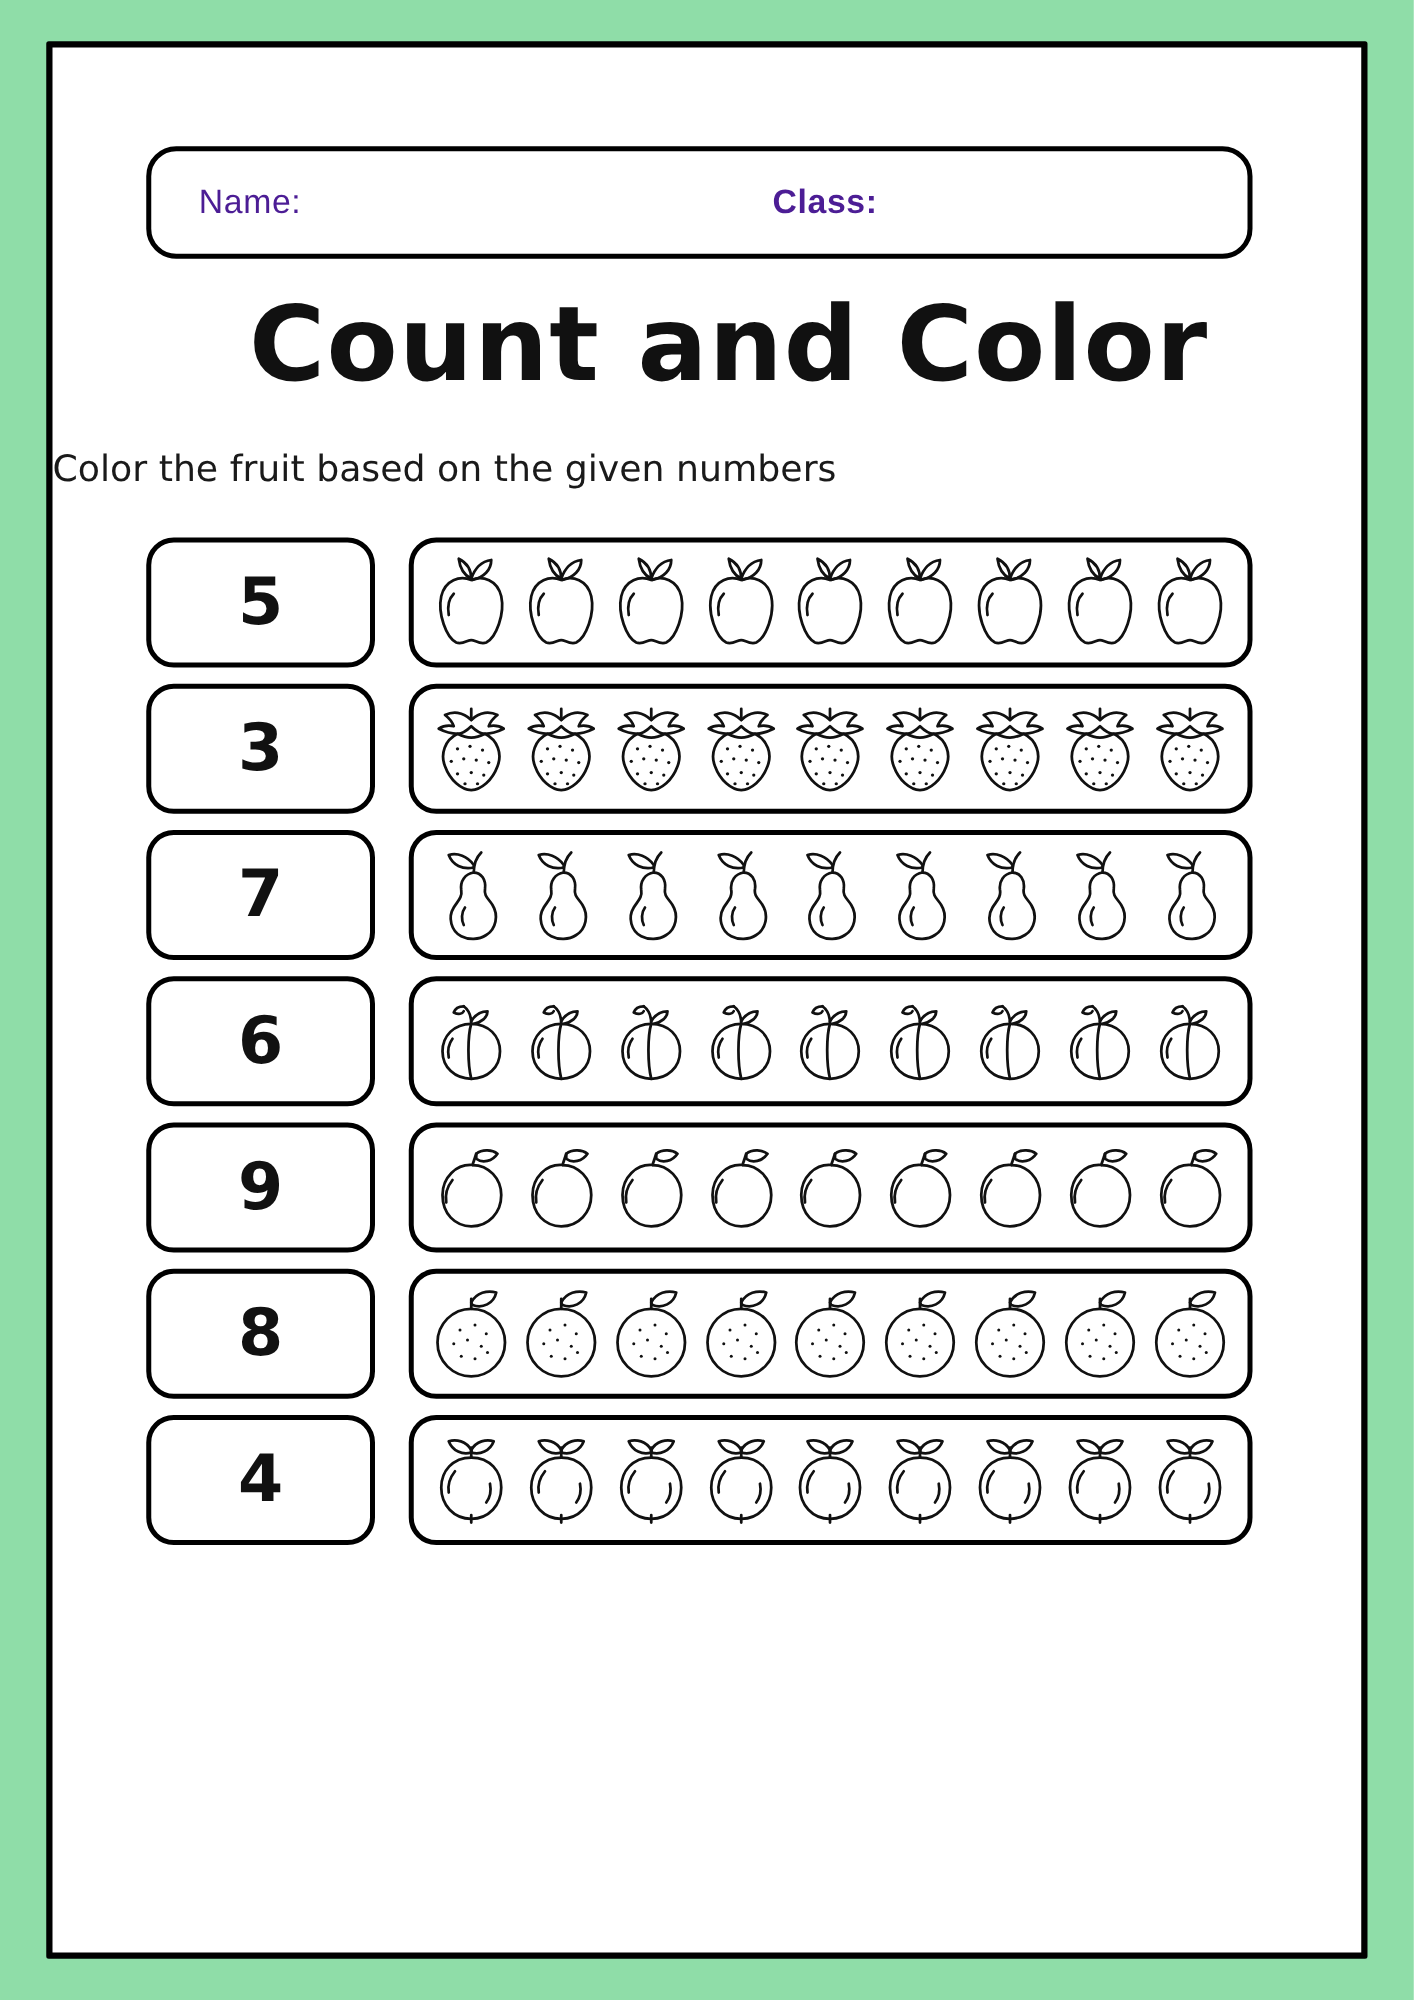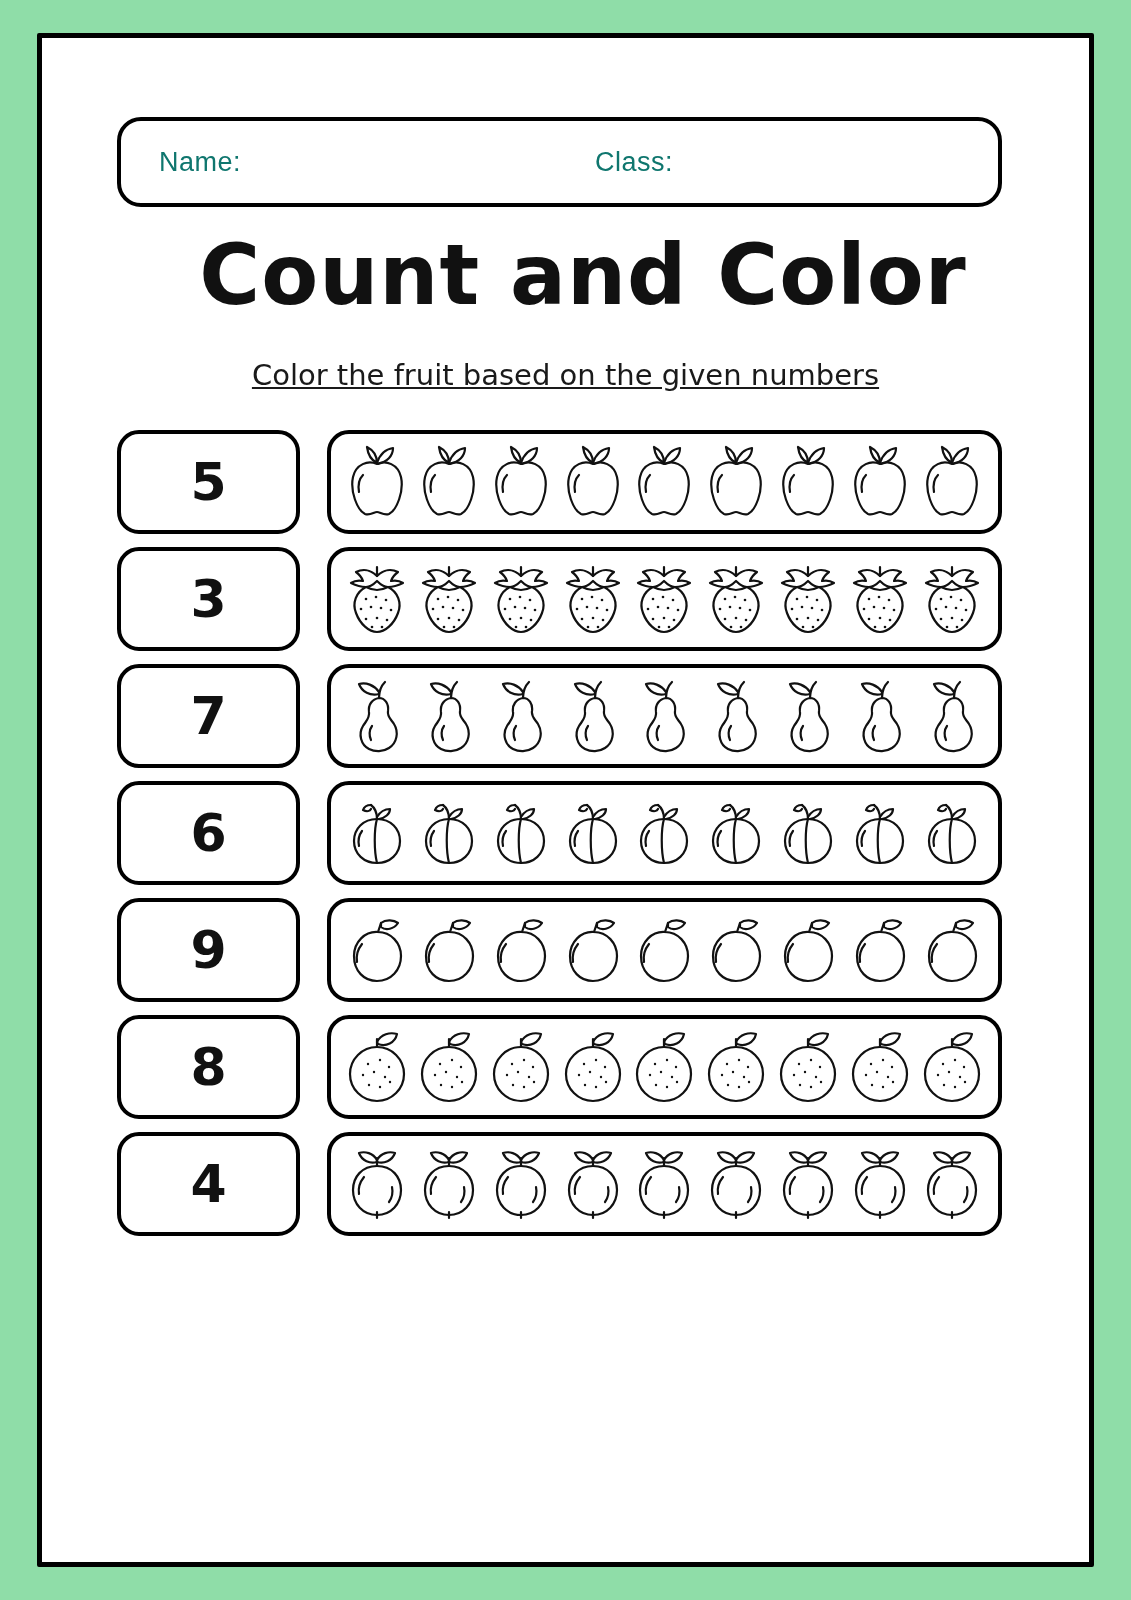--- a/index.html
+++ b/index.html
@@ -33,25 +33,25 @@
     height: 90px;
     border: 4px solid #000000;
     border-radius: 24px;
     box-sizing: border-box;
   }
   .namebox .label {
     position: absolute;
     top: 50%;
     transform: translateY(-50%);
     font-size: 27px;
-    color: #0f766e;
+    color: #4c1d95;
     letter-spacing: .5px;
   }
   .namebox .label.name { left: 38px; }
-  .namebox .label.class { left: 474px; }
+  .namebox .label.class { left: 497px; font-weight: bold; }
 
   
   .title {
     position: absolute;
     left: 0;
     right: 0;
     top: 194px;
     text-align: center;
     font-size: 83px;
     font-weight: bold;
@@ -59,25 +59,24 @@
     letter-spacing: 1px;
     font-family: "DejaVu Sans", sans-serif;
     line-height: 1.05;
     margin-left: 35px;
   }
   .subtitle {
     position: absolute;
     left: 0;
     right: 0;
     top: 320px;
-    text-align: center;
+    text-align: left;
     font-size: 29px;
     color: #1a1a1a;
     font-family: "DejaVu Sans", sans-serif;
-    text-decoration: underline;
   }
 
   
   .rows {
     position: absolute;
     left: 75px;
     top: 392px;
     width: 885px;
   }
   .row {

